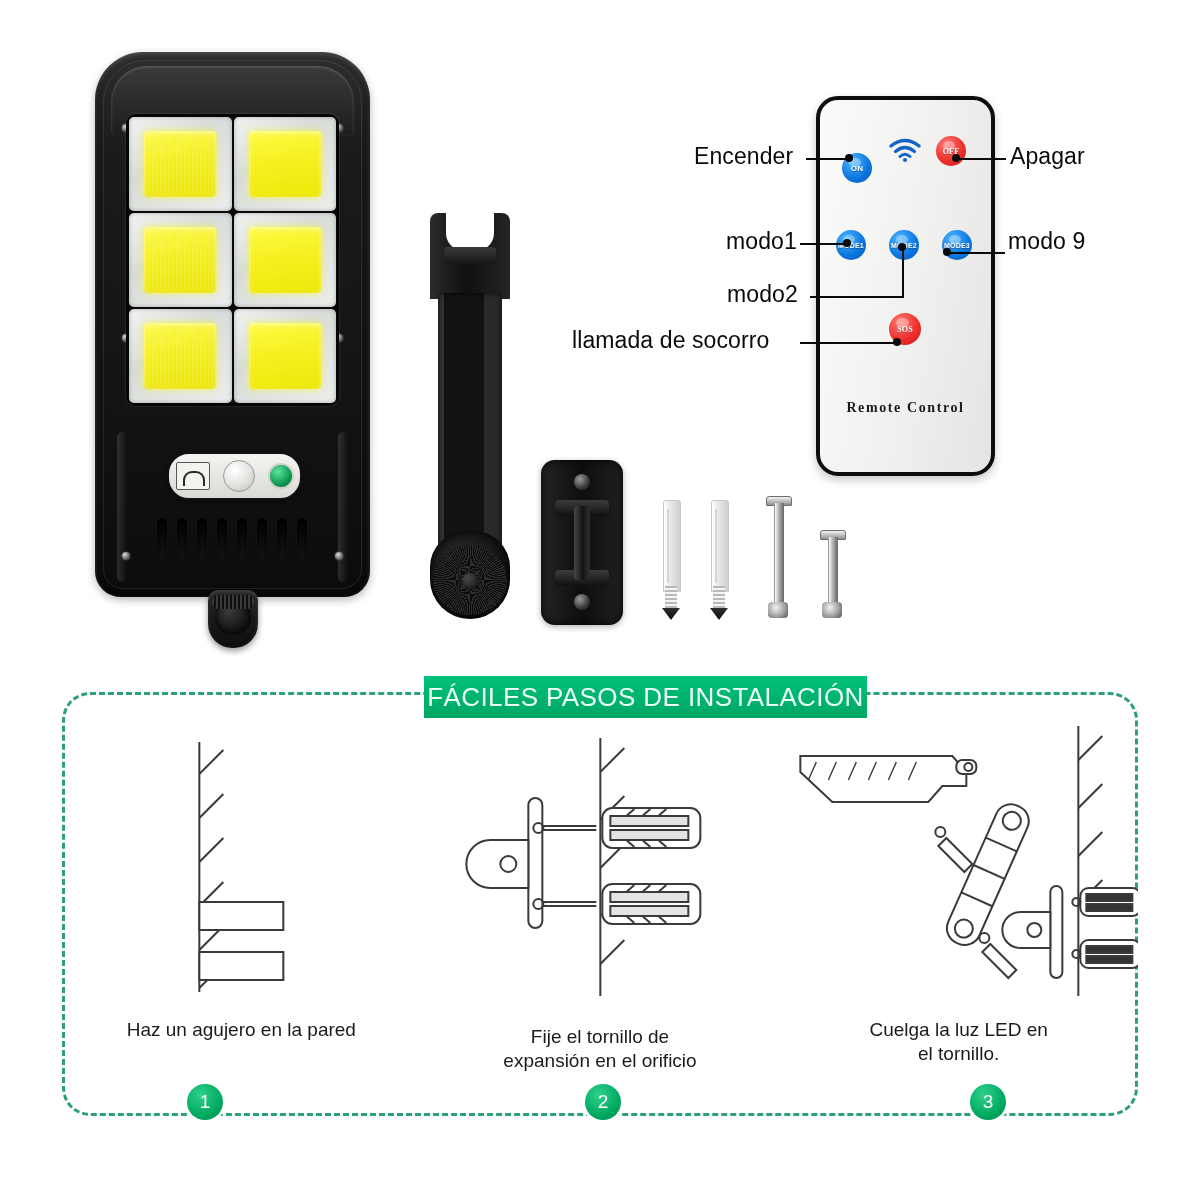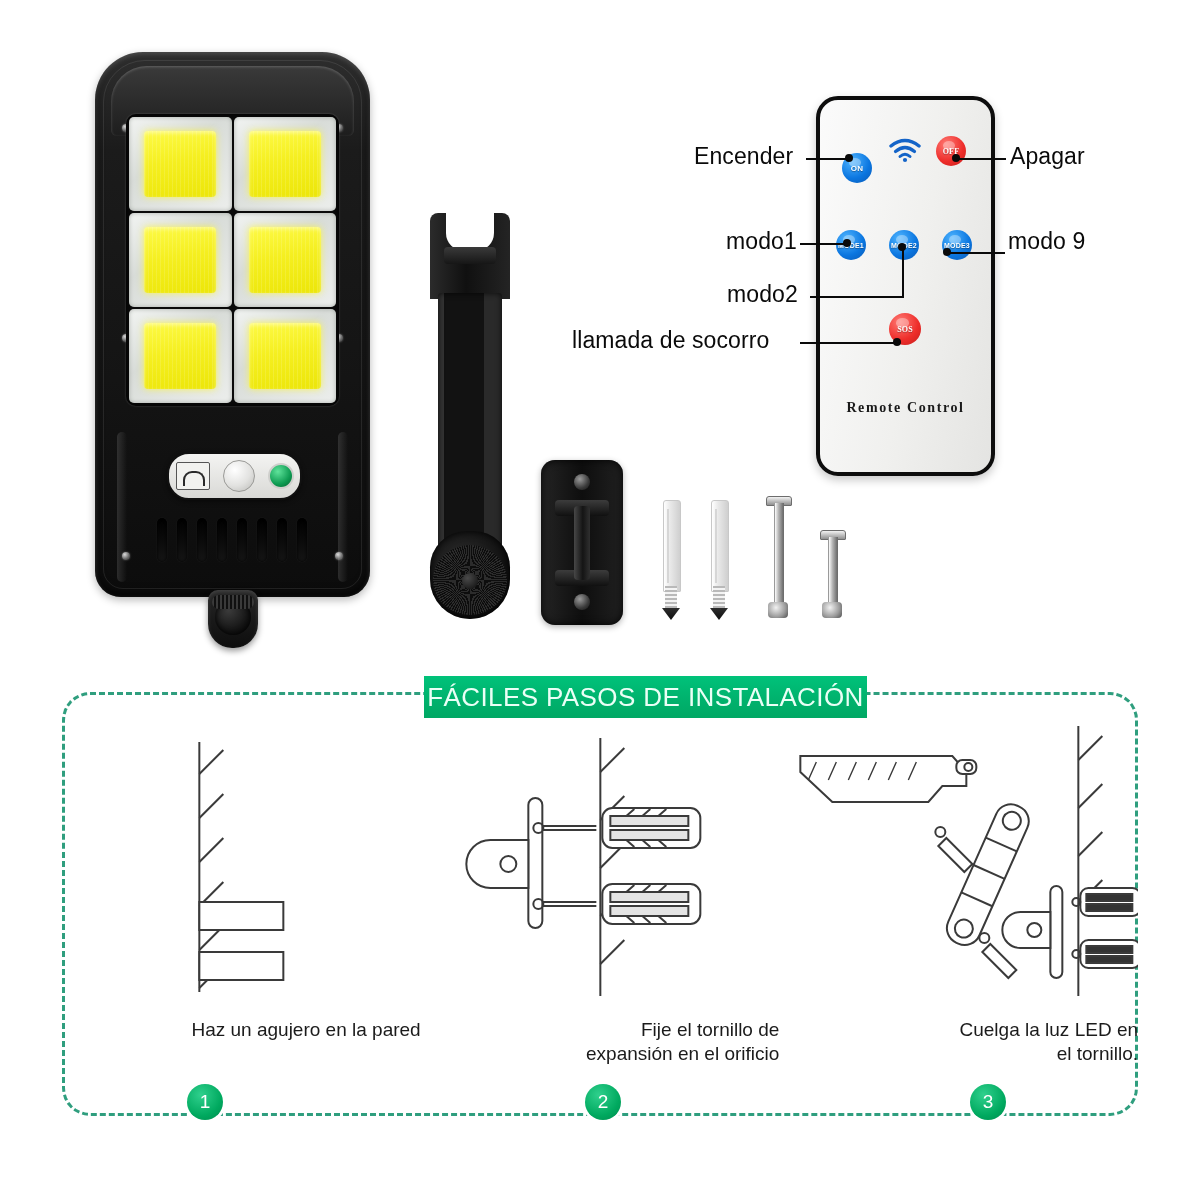--- a/index.html
+++ b/index.html
@@ -291,21 +291,21 @@
     color:#eafff6; font-size:26px; letter-spacing:.4px;margin-left:35px;
   }
   .steps {
     position:absolute; left:62px; top:700px; width:1076px; height:400px;
     display:flex;
   }
   .step { position:relative; flex:1; }
   .step-art { position:absolute; left:0; right:0; top:16px; height:288px; }
   .step-caption {
     position:absolute; left:0; right:0; top:318px;
-    text-align:right; font-size:19px; line-height:1.28; color:#1b1b1b;
+    text-align:center; font-size:19px; line-height:1.28; color:#1b1b1b;
   }
   .step-badge {
     position:absolute; top:1084px; width:36px; height:36px; border-radius:50%;
     background: radial-gradient(circle at 38% 30%, #2fd08d, #00a95f 62%, #008a4d);
     color:#fff; font-size:19px;
     display:flex; align-items:center; justify-content:center;
     box-shadow: 0 0 0 3px #fff;
   }
 </style>
 </head>
@@ -513,21 +513,21 @@
             <path d="M196 100 l8 -7 M212 100 l8 -7 M228 100 l8 -7"></path>
             <path d="M196 124 l8 7 M212 124 l8 7 M228 124 l8 7"></path>
             <rect x="172" y="168" width="98" height="40" rx="10" fill="#fff"></rect>
             <rect x="180" y="176" width="78" height="10" fill="#e4e4e4"></rect>
             <rect x="180" y="190" width="78" height="10" fill="#e4e4e4"></rect>
             <path d="M196 176 l8 -7 M212 176 l8 -7 M228 176 l8 -7"></path>
             <path d="M196 200 l8 7 M212 200 l8 7 M228 200 l8 7"></path>
           </g>
         </svg>
       </div>
-      <div class="step-caption" style="white-space:pre-line;">Fije el tornillo de
+      <div class="step-caption" style="white-space:pre-line;margin-top:7px;">Fije el tornillo de
 expansión en el orificio</div>
     </div>
 
     <div class="step">
       <div class="step-art">
         <svg viewBox="0 0 340 288" width="100%" height="288" preserveAspectRatio="xMidYMid meet">
           <g stroke="#3a3a3a" stroke-width="2" fill="none">
 
             <line x1="290" y1="10" x2="290" y2="280"></line>
             <line x1="290" y1="44" x2="314" y2="20"></line>

